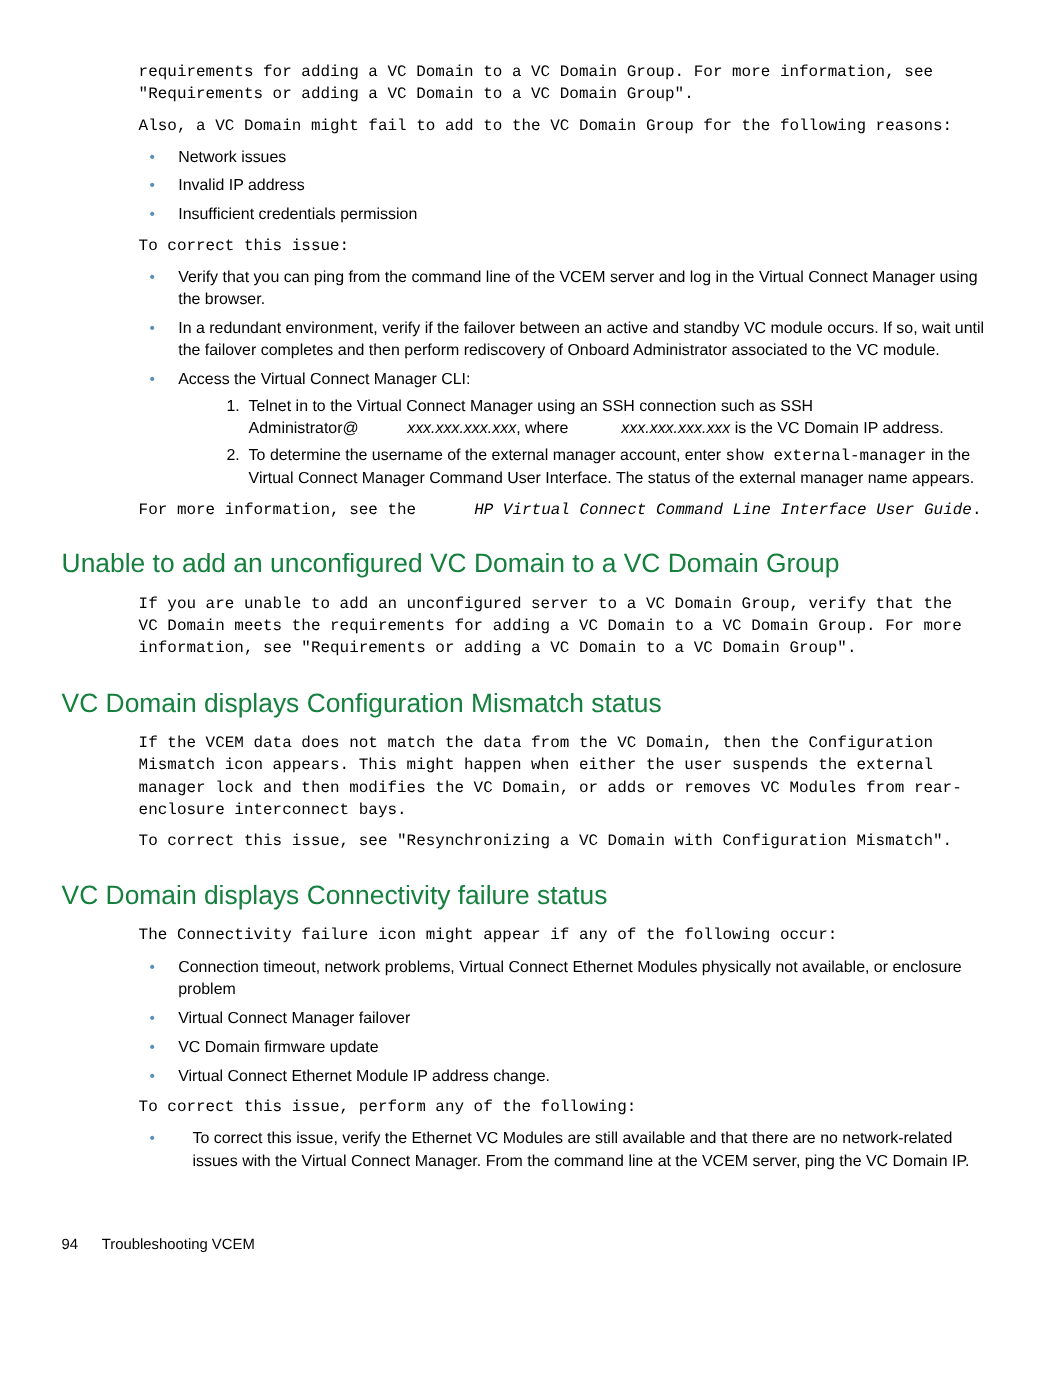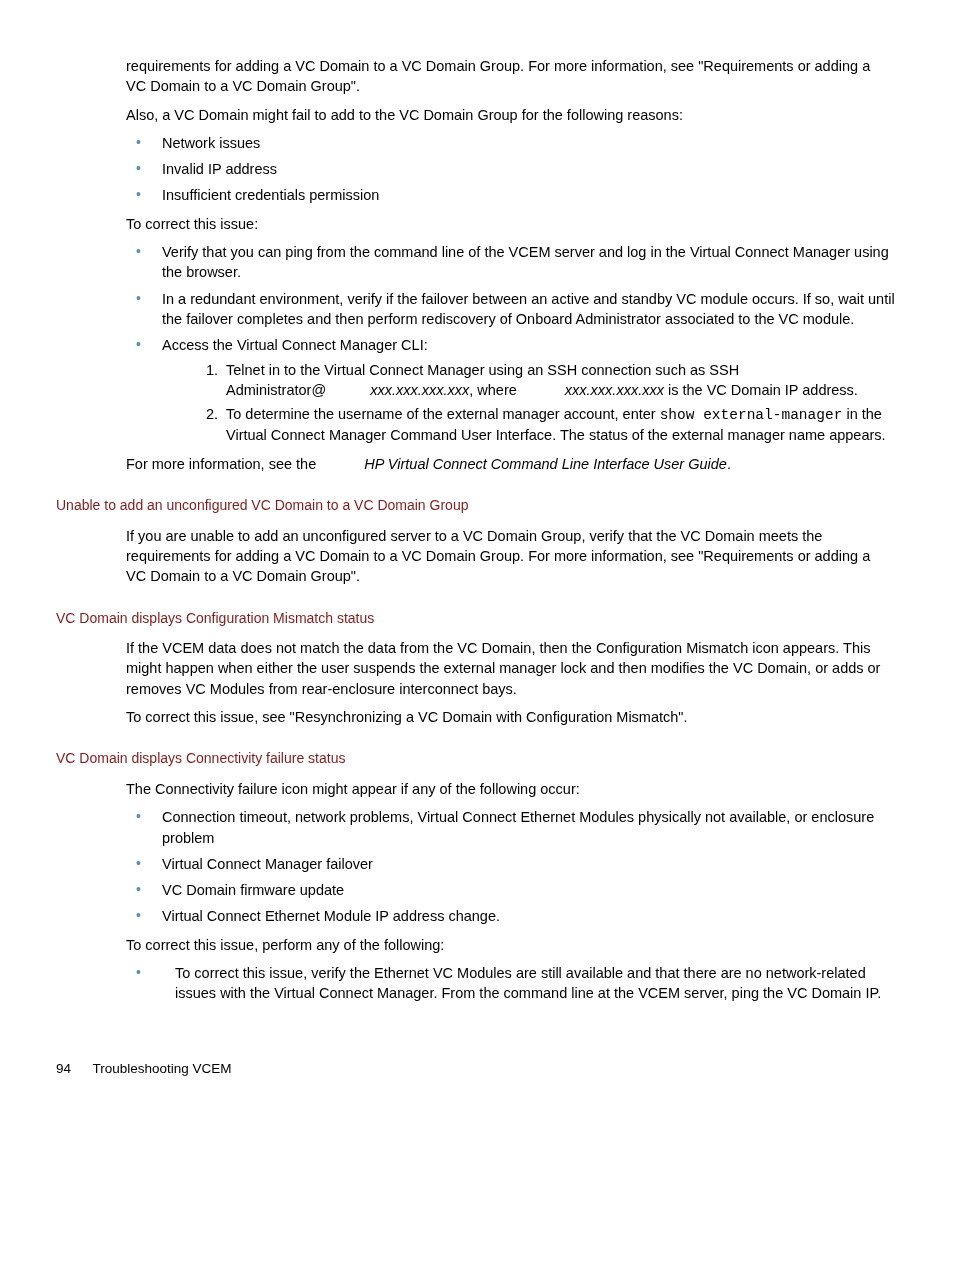--- a/index.html
+++ b/index.html
@@ -9,23 +9,25 @@
     line-height: 1.4;
     color: #000;
     margin: 0;
     padding: 56px 56px 40px 56px;
     width: 954px;
     box-sizing: border-box;
     background: #fff;
   }
   .body-text {
     margin: 0 16px 8px 70px;
+    font-family: Liberation Mono, monospace;
   }
   .body-text-after-list {
     margin: 8px 0 8px 70px;
+    font-family: Liberation Mono, monospace;
   }
   ul.bullets {
     list-style: none;
     margin: 0 0 8px 70px;
     padding: 0;
   }
   ul.bullets > li {
     position: relative;
     padding-left: 36px;
     margin: 6px 0;
@@ -46,22 +48,22 @@
   ol.numbers > li {
     margin: 4px 0;
     padding-left: 4px;
   }
   .sub-paragraph {
     margin: 6px 0 0 36px;
   }
   h2.section {
     font-family: Arial, Helvetica, sans-serif;
     font-weight: normal;
-    font-size: 14px;
-    color: #7f1d1d;
+    font-size: 24px;
+    color: #15803d;
     margin: 22px 0 10px 0;
   }
   .italic { font-style: italic; padding-left: 44px; }
   .mono { font-family: "Courier New", Courier, monospace; font-size: 14.5px; }
   .footer {
     position: relative;
     margin-top: 56px;
     font-size: 13.5px;
   }
   .footer .pagenum {

